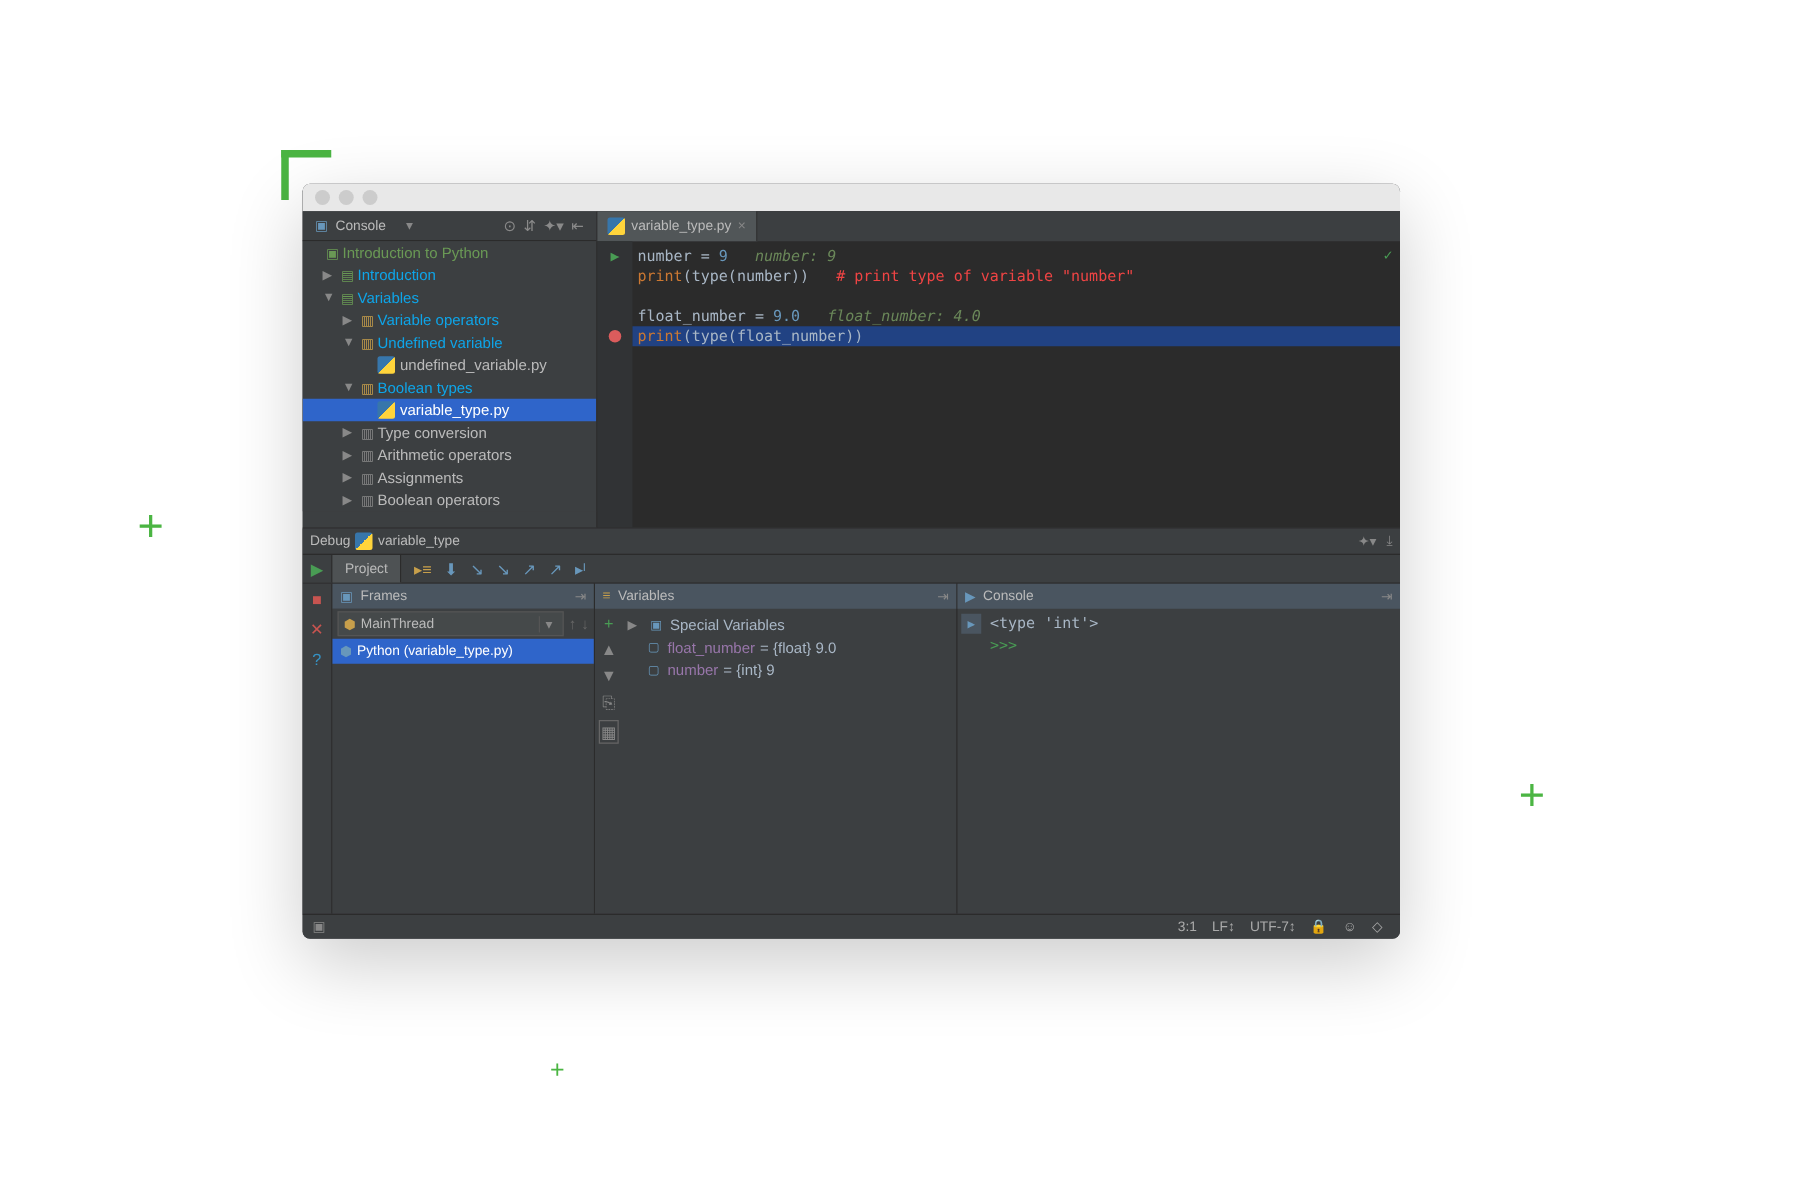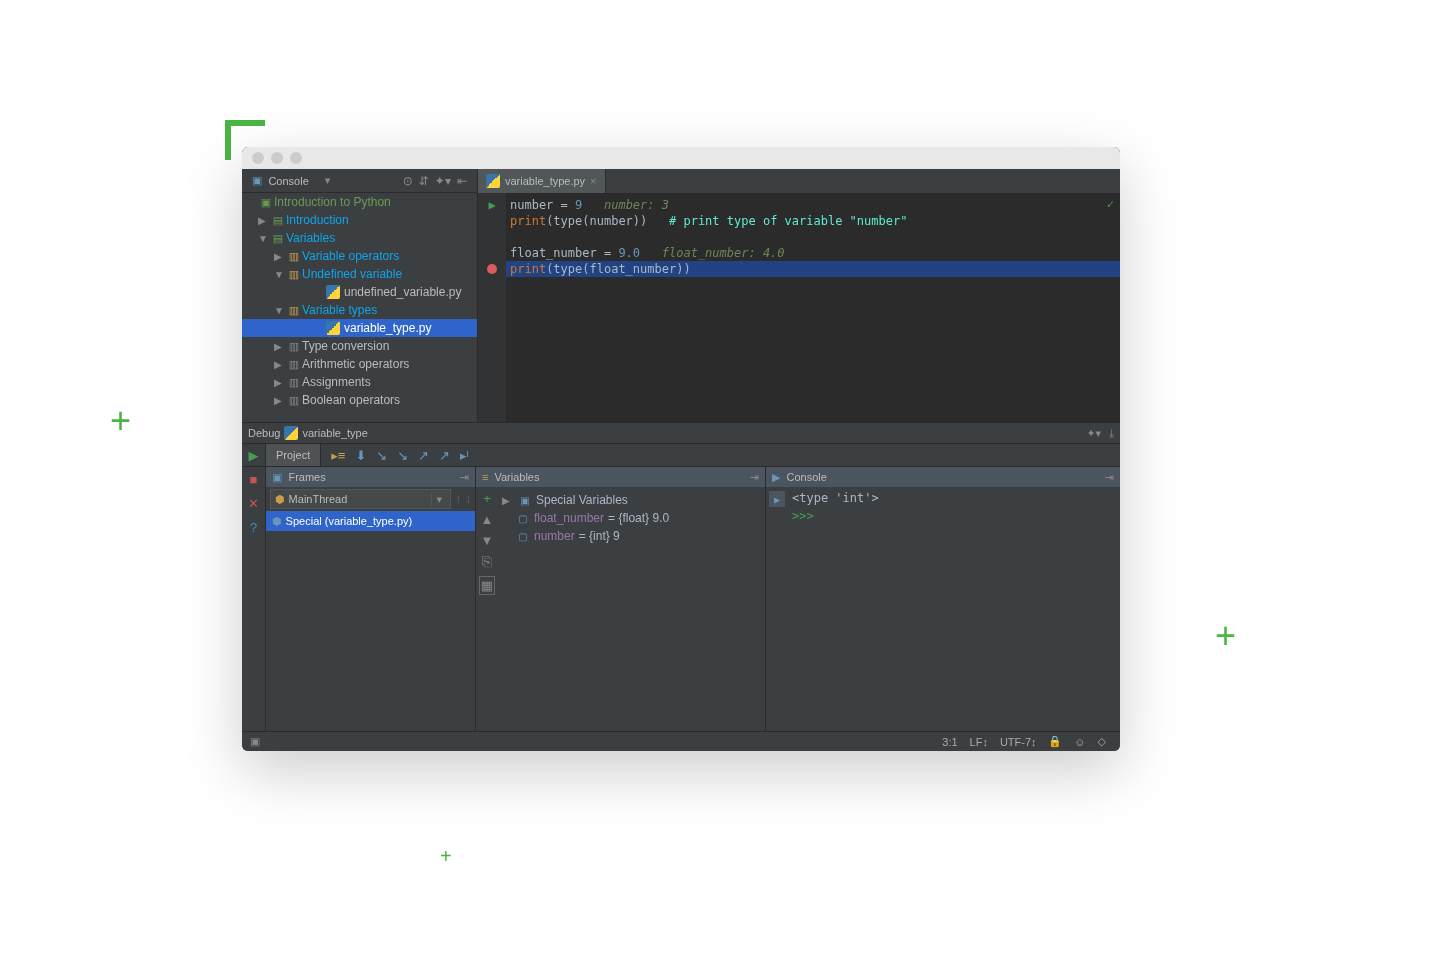--- a/index.html
+++ b/index.html
@@ -30,21 +30,21 @@
 .tl-dot { width: 12px; height: 12px; border-radius: 50%; background: #ccc; }
 .toolbar { height: 24px; background: #3c3f41; border-bottom: 1px solid #2b2b2b; display: flex; align-items: center; }
 .project-btn { display: flex; align-items: center; gap: 6px; color: #bbb; padding: 0 10px; font-size: 11px; }
 .project-btn .icon { color: #6897bb; }
 .tb-icons { display: flex; gap: 6px; margin-left: auto; padding-right: 10px; color: #8a8a8a; font-size: 12px; }
 .tb-icons span { cursor: pointer; }
 .project-tree { width: 236px; background: #3c3f41; border-right: 1px solid #2b2b2b; color: #bbb; font-size: 12px; overflow: hidden; position: relative; }
 .tree-node { display: flex; align-items: center; height: 18px; padding-left: 4px; white-space: nowrap; }
 .tree-node.d1 { padding-left: 16px; }
 .tree-node.d2 { padding-left: 32px; }
-.tree-node.d3 { padding-left: 72px; }
+.tree-node.d3 { padding-left: 48px; }
 .tree-node.sel { background: #2f65ca; color: #fff; }
 .expand { width: 12px; color: #888; font-size: 10px; display: inline-block; }
 .tn-icon { width: 16px; text-align: center; font-size: 11px; }
 .tn-label.green { color: #6a9955; }
 .tn-label.ygreen { color: #0ea5e9; }
 .tn-label { color: #bbb; }
 .editor-area { flex: 1; display: flex; flex-direction: column; background: #2b2b2b; }
 .tabs { height: 24px; display: flex; background: #3c3f41; }
 .tab { display: flex; align-items: center; padding: 0 8px; gap: 5px; font-size: 11px; color: #bbb; background: #515658; border-right: 1px solid #2b2b2b; }
 .tab .close { color: #888; font-size: 11px; }
@@ -53,21 +53,21 @@
 .gutter-row { height: 16px; display: flex; align-items: center; justify-content: center; width: 100%; }
 .run-arrow { color: #499c54; font-size: 12px; }
 .breakpoint { width: 10px; height: 10px; border-radius: 50%; background: #db5c5c; }
 .code-lines { flex: 1; padding-top: 4px; position: relative; }
 .code-line { height: 16px; display: flex; align-items: center; padding-left: 4px; white-space: pre; }
 .code-line.hl { background: #214283; }
 .kw { color: #cc7832; }
 .fn { color: #a9b7c6; }
 .var { color: #a9b7c6; }
 .num { color: #6897bb; }
-.comment { color: #5eead4; }
+.comment { color: #ef4444; }
 .hint { color: #6a8759; font-style: italic; }
 .plain { color: #a9b7c6; }
 .checkmark { position: absolute; top: 4px; right: 6px; color: #499c54; font-size: 12px; }
 
 .debug-panel { height: 315px; display: flex; flex-direction: column; background: #3c3f41; }
 .debug-header { height: 20px; display: flex; align-items: center; padding: 0 6px; font-size: 11px; color: #bbb; background: #3c3f41; }
 .debug-header .spacer { flex: 1; }
 .debug-header .gear { color: #888; margin-right: 8px; }
 .debug-toolbar-row { display: flex; height: 24px; border-top: 1px solid #2b2b2b; border-bottom: 1px solid #2b2b2b; }
 .debug-left-icons { width: 24px; background: #3c3f41; display: flex; flex-direction: column; align-items: center; border-right: 1px solid #2b2b2b; }
@@ -169,21 +169,21 @@
               <span class="tn-label ygreen">Undefined variable</span>
             </div>
           <div class="tree-node d3">
               <span class="expand"></span>
               <span class="py-icon"></span>
               <span class="tn-label" style="margin-left:4px;">undefined_variable.py</span>
             </div>
           <div class="tree-node d2">
               <span class="expand">▼</span>
               <span class="tn-icon" style="color:#c79f4b;">▥</span>
-              <span class="tn-label ygreen">Variable types</span>
+              <span class="tn-label ygreen">Boolean types</span>
             </div>
           <div class="tree-node d3 sel">
               <span class="expand"></span>
               <span class="py-icon"></span>
               <span class="tn-label" style="margin-left:4px;color:#fff;">variable_type.py</span>
             </div>
           <div class="tree-node d2">
               <span class="expand">▶</span>
               <span class="tn-icon" style="color:#888;">▥</span>
               <span class="tn-label">Type conversion</span>
@@ -221,21 +221,21 @@
                 <span class="run-arrow">▶</span>
               </div>
             <div class="gutter-row"></div>
             <div class="gutter-row"></div>
             <div class="gutter-row"></div>
             <div class="gutter-row">
                 <span class="breakpoint"></span>
               </div>
           </div>
           <div class="code-lines">
-            <div class="code-line"><span class="var">number</span><span class="plain"> = </span><span class="num">9</span><span class="hint">   number: 3</span></div>
+            <div class="code-line"><span class="var">number</span><span class="plain"> = </span><span class="num">9</span><span class="hint">   number: 9</span></div>
             <div class="code-line"><span class="kw">print</span><span class="plain">(</span><span class="fn">type</span><span class="plain">(</span><span class="var">number</span><span class="plain">))</span><span class="comment">   # print type of variable "number"</span></div>
             <div class="code-line"></div>
             <div class="code-line"><span class="var">float_number</span><span class="plain"> = </span><span class="num">9.0</span><span class="hint">   float_number: 4.0</span></div>
             <div class="code-line hl"><span class="kw">print</span><span class="plain">(</span><span class="fn">type</span><span class="plain">(</span><span class="var">float_number</span><span class="plain">))</span></div>
           </div>
         </div>
       </div>
     </div>
 
     <div class="debug-panel">
@@ -282,21 +282,21 @@
               <span style="color:#c79f4b;">⬢</span>
               <span>MainThread</span>
               <span class="dd">▾</span>
             </div>
             <span style="color:#666;">↑</span>
             <span style="color:#666;">↓</span>
           </div>
           <div class="frame-list">
             <div class="frame-item sel">
               <span style="color:#6897bb;">⬢</span>
-              <span>Special (variable_type.py)</span>
+              <span>Python (variable_type.py)</span>
             </div>
           </div>
         </div>
         <div class="vars-panel">
           <div class="panel-header">
             <span style="color:#c79f4b;">≡</span>
             <span>Variables</span>
             <div class="spacer"></div>
             <span style="color:#888;">⇥</span>
           </div>

